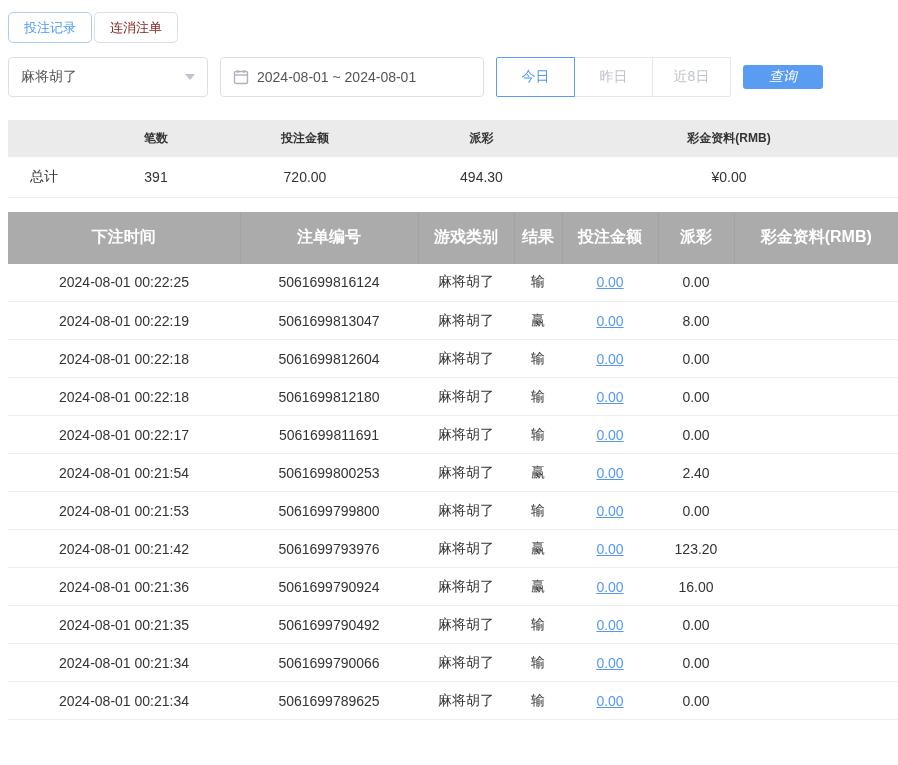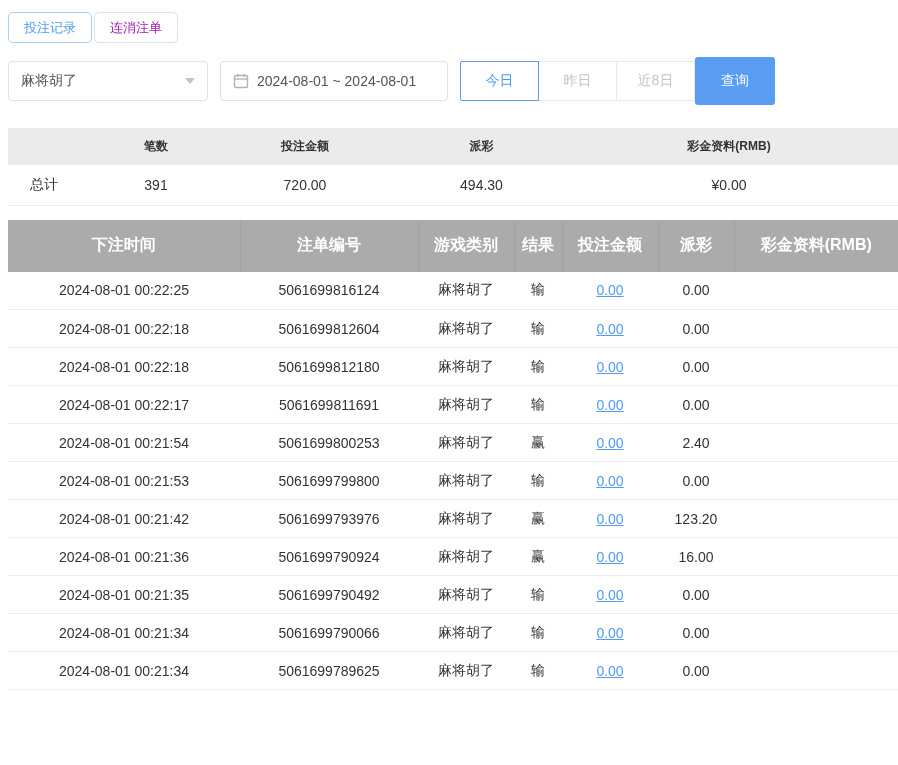--- a/index.html
+++ b/index.html
@@ -9,52 +9,52 @@
     font-family: "Liberation Sans", "DejaVu Sans", sans-serif;
     color: #333;
   }
   .page { padding: 12px 8px 0 8px; }
 
   
   .tabs-row { display: flex; gap: 2px; align-items: center; }
   .tab {
     height: 31px; padding: 0 15px; font-size: 13px;
     background: #fff; border: 1px solid #dcdfe6; border-radius: 5px;
-    color: #a21caf; cursor: pointer;
+    color: #7f1d1d; cursor: pointer;
   }
   .tab.active { border-color: #a9cdf5; color: #4a9af5; }
 
   
   .filter-row { display: flex; align-items: center; margin-top: 14px; }
   .select-box {
     width: 200px; height: 40px; border: 1px solid #dcdfe6; border-radius: 4px;
     display: flex; align-items: center; justify-content: space-between;
     padding: 0 12px; font-size: 14px; color: #555; cursor: pointer; background:#fff;
   }
   .caret {
     width: 0; height: 0; border-left: 5px solid transparent;
     border-right: 5px solid transparent; border-top: 6px solid #c0c4cc;
   }
   .date-box {
-    margin-left: 12px; width: 228px; height: 40px; border: 1px solid #dcdfe6;
+    margin-left: 12px; width: 264px; height: 40px; border: 1px solid #dcdfe6;
     border-radius: 4px; display: flex; align-items: center; gap: 8px;
     padding: 0 12px; font-size: 14px; color: #555; background: #fff; cursor: pointer;
   }
   .cal-icon { flex: 0 0 auto; display: inline-flex; }
   .btn-group { display: flex; margin-left: 12px; }
   .range-btn {
     width: 79px; height: 40px; background: #fff; font-size: 14px;
     border: 1px solid #e4e7ed; color: #c0c4cc; cursor: pointer; margin-left: -1px;
   }
   .range-btn:first-child { margin-left: 0; border-radius: 2px 0 0 2px; }
   .range-btn:last-child { border-radius: 0 2px 2px 0; }
   .range-btn.active { border-color: #5a9cf2; color: #4a9af5; position: relative; z-index: 1; }
   .search-btn {
-    margin-left: 0; width: 80px; height: 48px; border: none; border-radius: 3px;
-    background: #5a9cf2; color: #fff; font-size: 14px; cursor: pointer;
+    margin-left: 12px; width: 80px; height: 24px; border: none; border-radius: 3px;
+    background: #5a9cf2; color: #fff; font-size: 14px; cursor: pointer; font-style: italic;
   }
 
   
   table { border-collapse: collapse; table-layout: fixed; width: 890px; }
   .summary-table { margin-top: 23px; }
   .summary-table th {
     background: #ebebeb; height: 37px; font-size: 12px; font-weight: 700;
     color: #333; text-align: center;
   }
   .summary-table td {
@@ -164,20 +164,29 @@
         <tr>
           <td>2024-08-01 00:22:25</td>
           <td>5061699816124</td>
           <td>麻将胡了</td>
           <td>输</td>
           <td><span class="bet-link">0.00</span></td>
           <td>0.00</td>
           <td></td>
         </tr>
         <tr>
+          <td>2024-08-01 00:22:19</td>
+          <td>5061699813047</td>
+          <td>麻将胡了</td>
+          <td>赢</td>
+          <td><span class="bet-link">0.00</span></td>
+          <td>8.00</td>
+          <td></td>
+        </tr>
+        <tr>
           <td>2024-08-01 00:22:18</td>
           <td>5061699812604</td>
           <td>麻将胡了</td>
           <td>输</td>
           <td><span class="bet-link">0.00</span></td>
           <td>0.00</td>
           <td></td>
         </tr>
         <tr>
           <td>2024-08-01 00:22:18</td>

